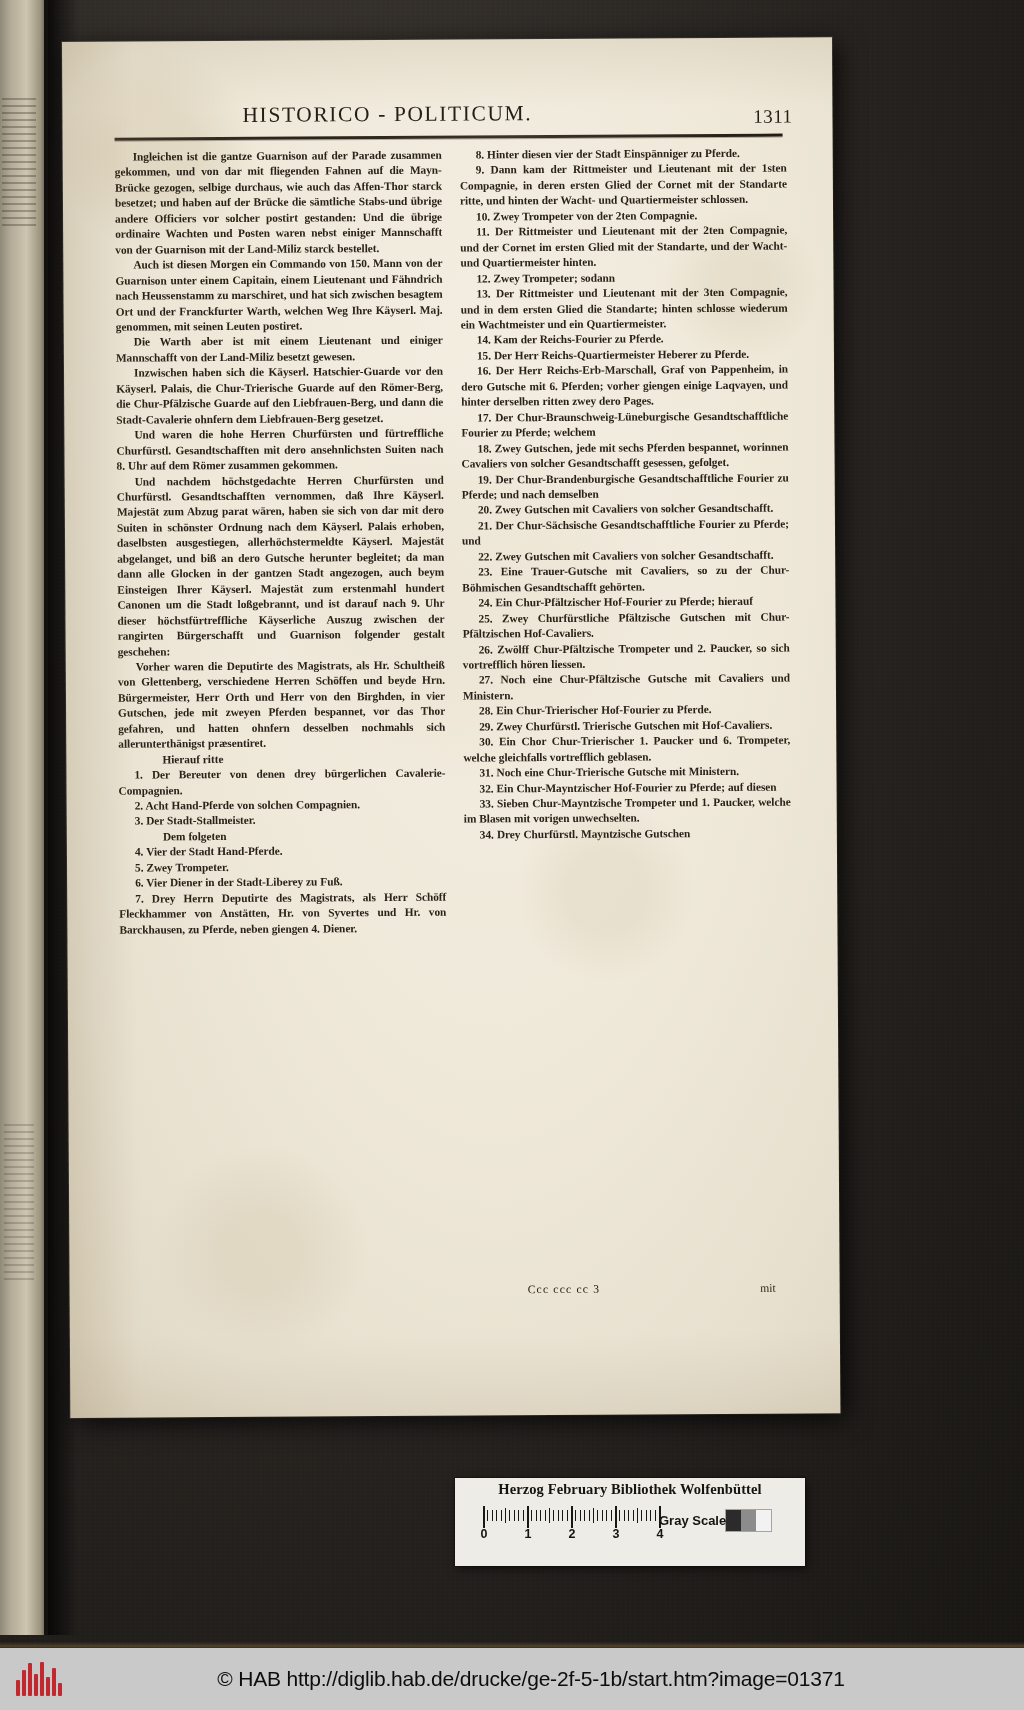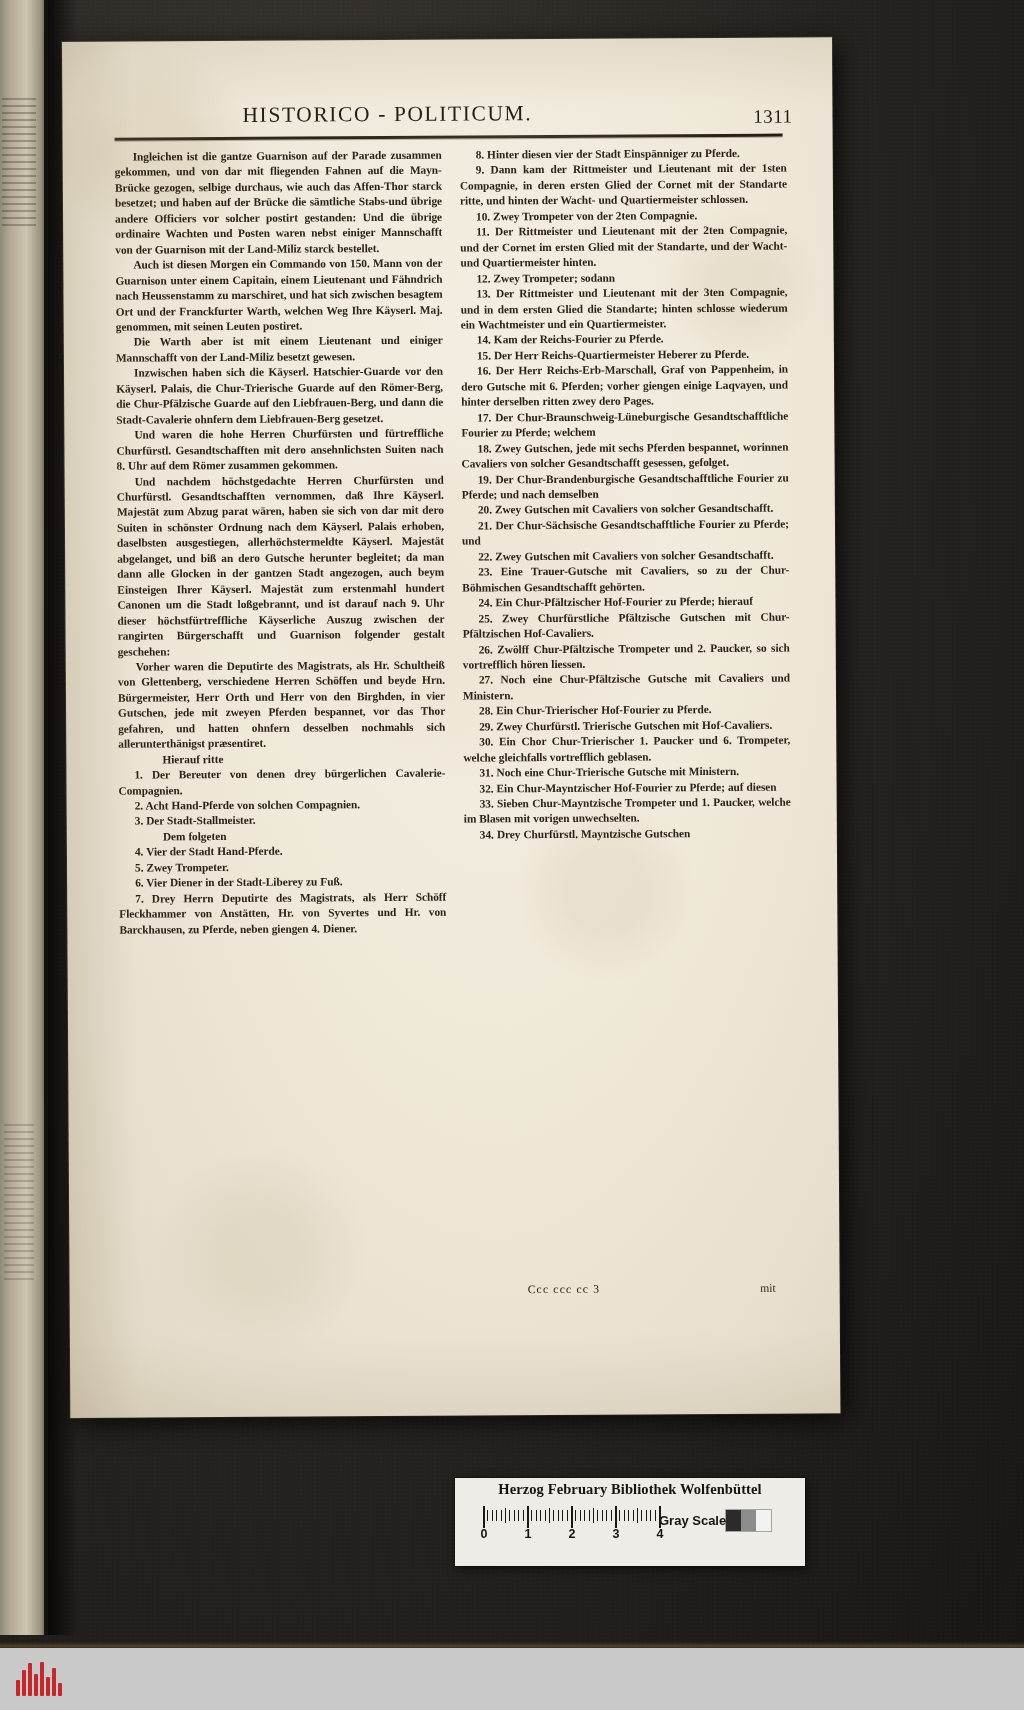--- a/index.html
+++ b/index.html
@@ -386,13 +386,14 @@
       <i style="height:16px"></i>
         <i style="height:26px"></i>
         <i style="height:33px"></i>
       <i style="height:22px"></i>
         <i style="height:34px"></i>
         <i style="height:19px"></i>
       <i style="height:28px"></i>
         <i style="height:13px"></i>
     </span>
   </div>
+  <div id="footer-url">© HAB http://diglib.hab.de/drucke/ge-2f-5-1b/start.htm?image=01371</div>
 </div>
 
 </body></html>

